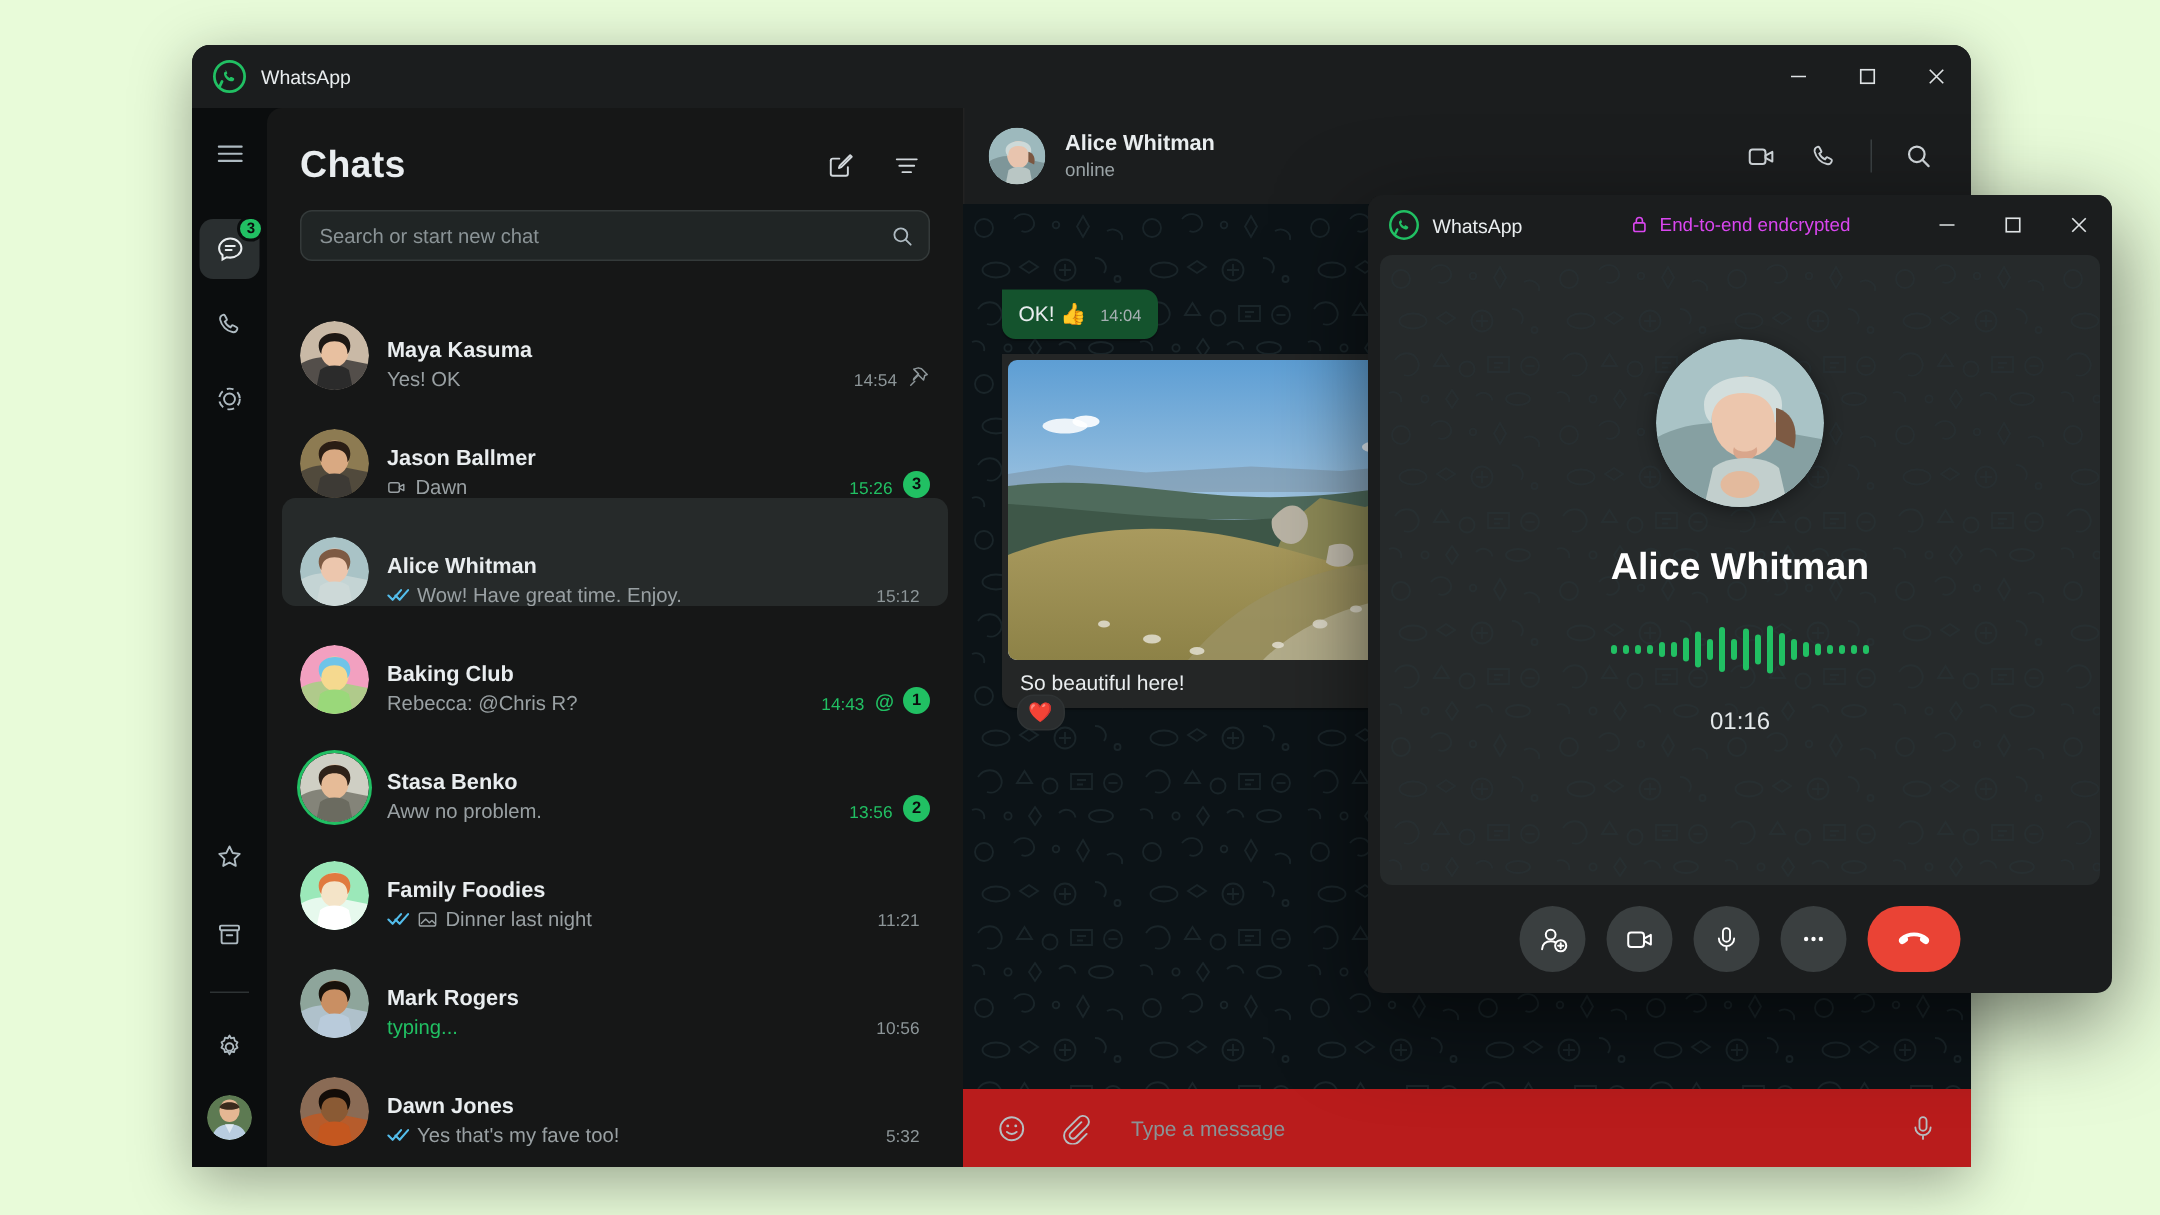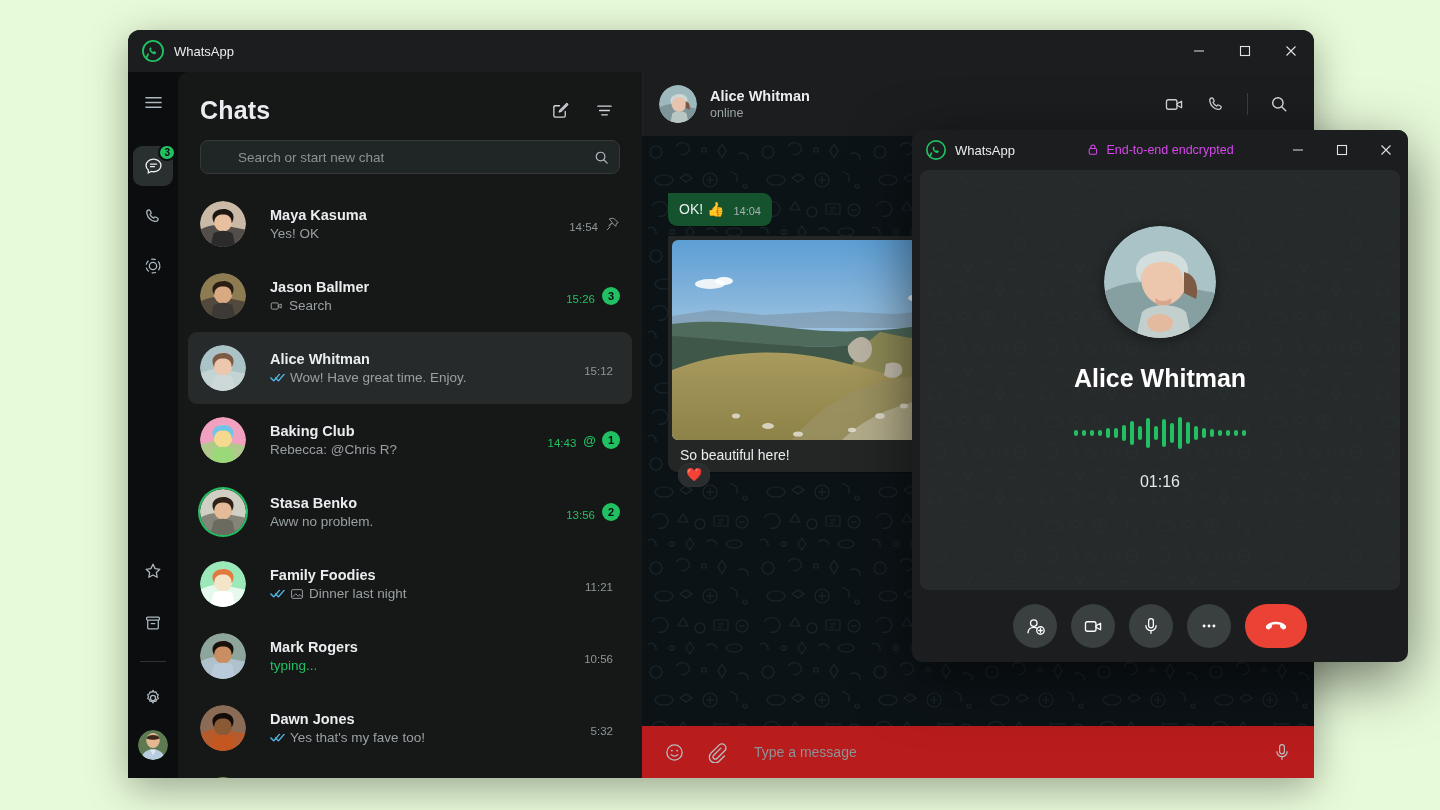--- a/index.html
+++ b/index.html
@@ -78,28 +78,27 @@
 
   .search-wrap { padding: 8px 22px 10px 22px; }
   .search-box {
     position:relative; height:34px; background:#202525; border:1px solid #343a3a;
     border-radius:8px; display:flex; align-items:center;
   }
   .search-box input {
     flex:1; background:transparent; border:none; outline:none;
     color:#e9edef; font-size:13.5px; padding: 0 34px 0 12px;
     font-family:"Liberation Sans", sans-serif;
-    margin-left:25px;
   }
   .search-box input::placeholder { color:#8a9396; }
   .search-icon-in { position:absolute; right:10px; color:#aebac1; display:flex; }
 
   .chat-scroll { height: 596px; overflow:hidden; padding: 4px 10px 0 10px; }
   .chat-row {
-    display:flex; align-items:center; gap:24px;
+    display:flex; align-items:flex-end; gap:12px;
     height:72px; padding: 0 12px; border-radius:9px; position:relative;
   }
   .chat-row.selected { background:#262a2a; }
   .chat-av {
     width:46px; height:46px; border-radius:50%; flex:0 0 46px; overflow:hidden; display:block;
   }
   .chat-av.ring { box-shadow: 0 0 0 2px #21c063; }
   .chat-mid { flex:1; min-width:0; }
   .chat-name { color:#e9edef; font-size:14.5px; font-weight:bold; margin-bottom:3px;
     white-space:nowrap; overflow:hidden; text-overflow:ellipsis; }
@@ -422,21 +421,21 @@
             </span>
             <div class="chat-mid">
               <div class="chat-name">Jason Ballmer</div>
               <div class="chat-prev">
                 <span style="color: rgb(153, 160, 163); display: flex;">
                   <svg width="14" height="14" viewBox="0 0 18 18" style="flex:0 0 auto">
                     <rect x="1.6" y="5" width="9" height="8" rx="1.6" fill="none" stroke="currentColor" stroke-width="1.25"></rect>
                     <path d="M10.6 8.4l3.8-2v5.2l-3.8-2z" fill="none" stroke="currentColor" stroke-width="1.25" stroke-linejoin="round"></path>
                   </svg>
                 </span>
-                <span class="ptext">Search</span>
+                <span class="ptext">Dawn</span>
               </div>
             </div>
             <div class="chat-right">
               <div class="chat-time unread">15:26</div>
               <div class="chat-badges">
                 <span class="unread-pill">3</span>
               </div>
             </div>
           </div>
           <div class="chat-row selected">

